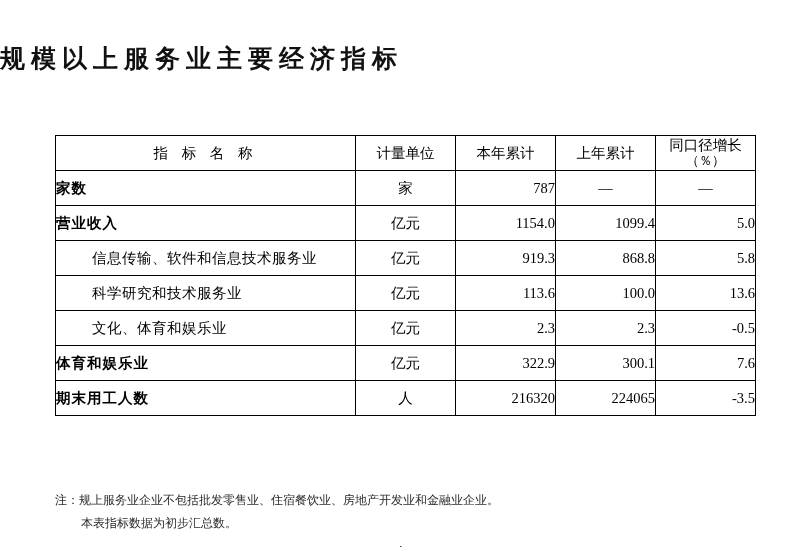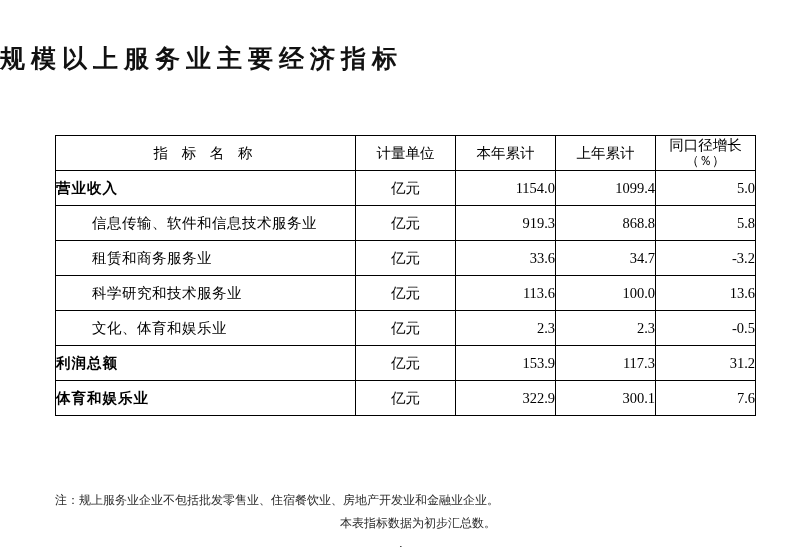--- a/index.html
+++ b/index.html
@@ -102,21 +102,20 @@
     position: absolute;
     left: 55px;
     top: 447px;
     width: 700px;
     font-size: 12px;
     color: #2b2b2b;
     line-height: 1.9;
   }
   .notes .line2 {
     padding-left: 26px;
-    text-align: center;
   }
   .page-number {
     position: absolute;
     left: 0;
     right: 0;
     top: 500px;
     text-align: center;
     font-size: 13px;
     letter-spacing: 1px;
   }
@@ -144,67 +143,67 @@
           <td>本年累计</td>
           <td>上年累计</td>
           <td class="hdr-two">
             <span class="l1">同口径增长</span>
             <span class="l2">（％）</span>
           </td>
         </tr>
       </thead>
       <tbody id="table-body">
           <tr>
+            <td class="name-cell bold">家数</td>
+            <td class="unit-cell">家</td>
+            <td class="num-cell">787</td>
+            <td class="num-cell dash">—</td>
+            <td class="num-cell dash">—</td>
+          </tr>
+          <tr>
             <td class="name-cell bold">营业收入</td>
             <td class="unit-cell">亿元</td>
             <td class="num-cell">1154.0</td>
             <td class="num-cell">1099.4</td>
             <td class="num-cell">5.0</td>
           </tr>
           <tr>
             <td class="name-cell indent">信息传输、软件和信息技术服务业</td>
             <td class="unit-cell">亿元</td>
             <td class="num-cell">919.3</td>
             <td class="num-cell">868.8</td>
             <td class="num-cell">5.8</td>
           </tr>
           <tr>
-            <td class="name-cell indent">租赁和商务服务业</td>
-            <td class="unit-cell">亿元</td>
-            <td class="num-cell">33.6</td>
-            <td class="num-cell">34.7</td>
-            <td class="num-cell">-3.2</td>
-          </tr>
-          <tr>
             <td class="name-cell indent">科学研究和技术服务业</td>
             <td class="unit-cell">亿元</td>
             <td class="num-cell">113.6</td>
             <td class="num-cell">100.0</td>
             <td class="num-cell">13.6</td>
           </tr>
           <tr>
             <td class="name-cell indent">文化、体育和娱乐业</td>
             <td class="unit-cell">亿元</td>
             <td class="num-cell">2.3</td>
             <td class="num-cell">2.3</td>
             <td class="num-cell">-0.5</td>
           </tr>
           <tr>
-            <td class="name-cell bold">利润总额</td>
-            <td class="unit-cell">亿元</td>
-            <td class="num-cell">153.9</td>
-            <td class="num-cell">117.3</td>
-            <td class="num-cell">31.2</td>
-          </tr>
-          <tr>
             <td class="name-cell bold">体育和娱乐业</td>
             <td class="unit-cell">亿元</td>
             <td class="num-cell">322.9</td>
             <td class="num-cell">300.1</td>
             <td class="num-cell">7.6</td>
+          </tr>
+          <tr>
+            <td class="name-cell bold">期末用工人数</td>
+            <td class="unit-cell">人</td>
+            <td class="num-cell">216320</td>
+            <td class="num-cell">224065</td>
+            <td class="num-cell">-3.5</td>
           </tr>
         </tbody>
     </table>
   </div>
 
   <div class="notes">
     <div class="line1">注：规上服务业企业不包括批发零售业、住宿餐饮业、房地产开发业和金融业企业。</div>
     <div class="line2">本表指标数据为初步汇总数。</div>
   </div>
 

